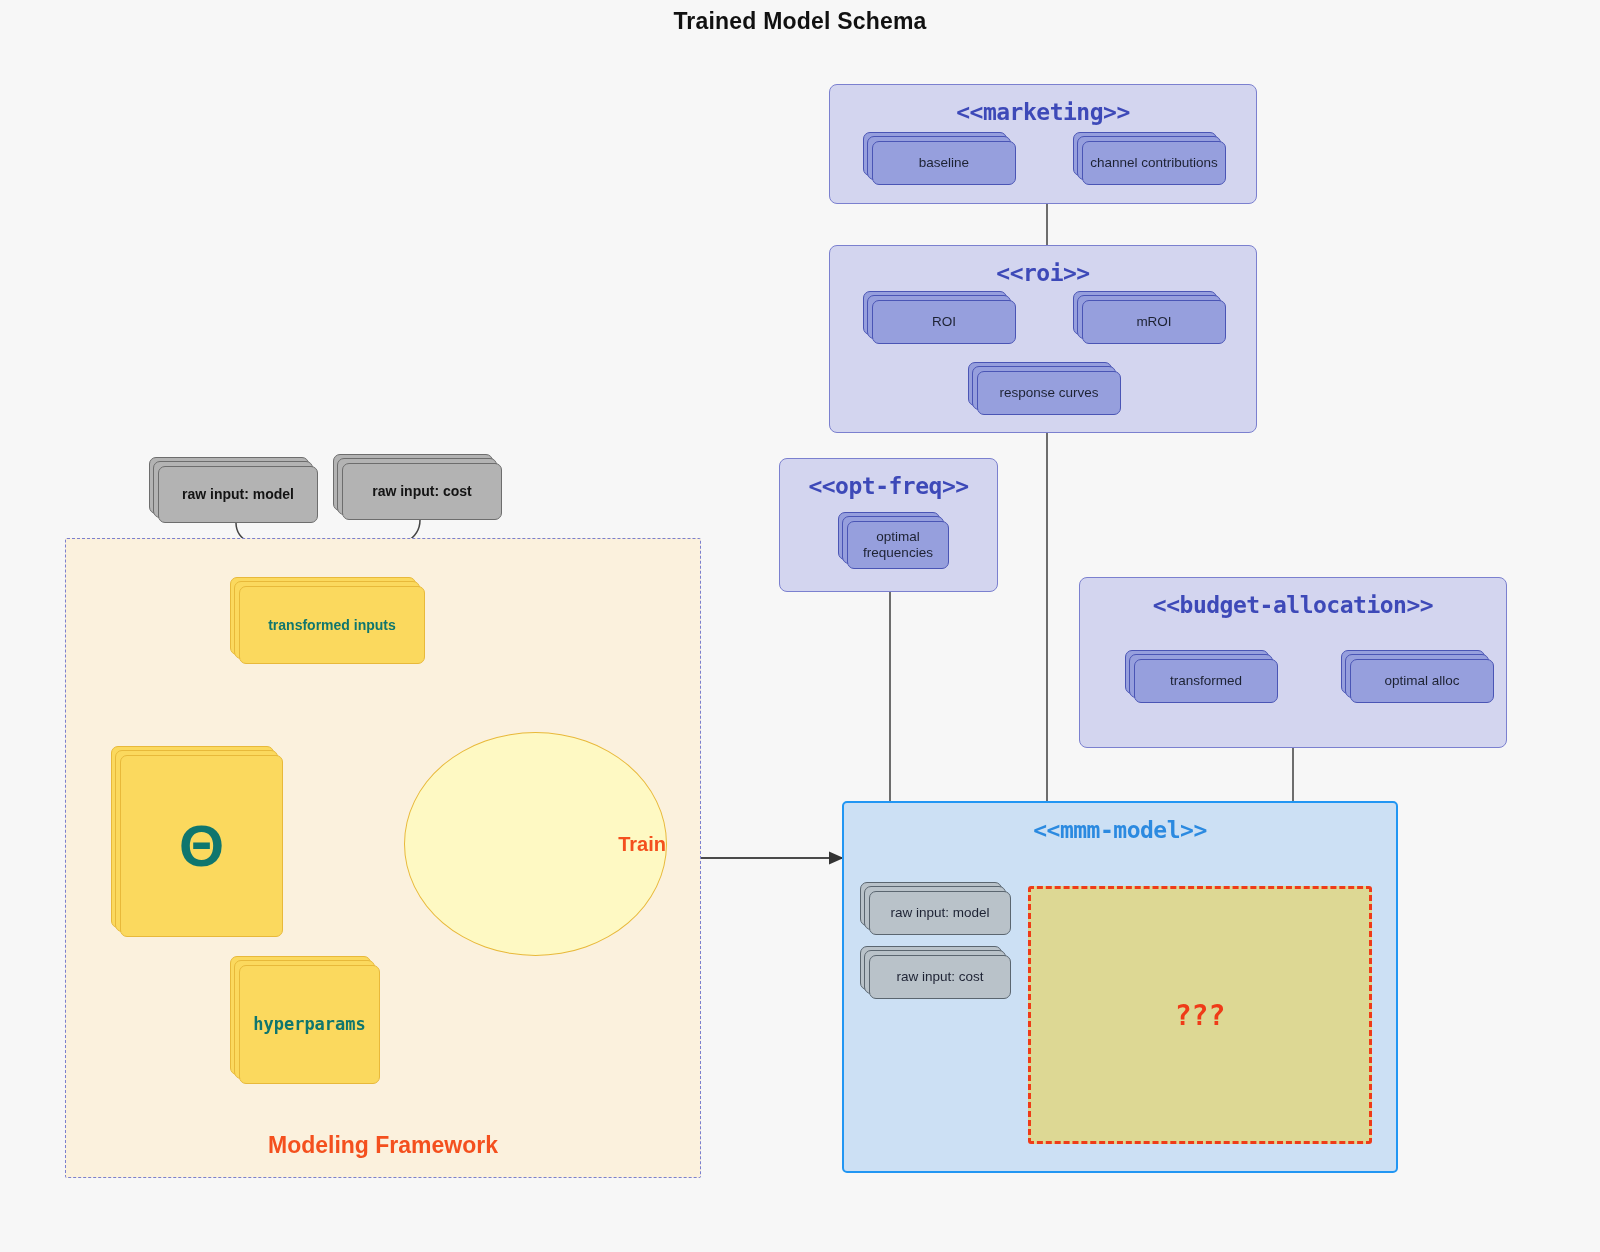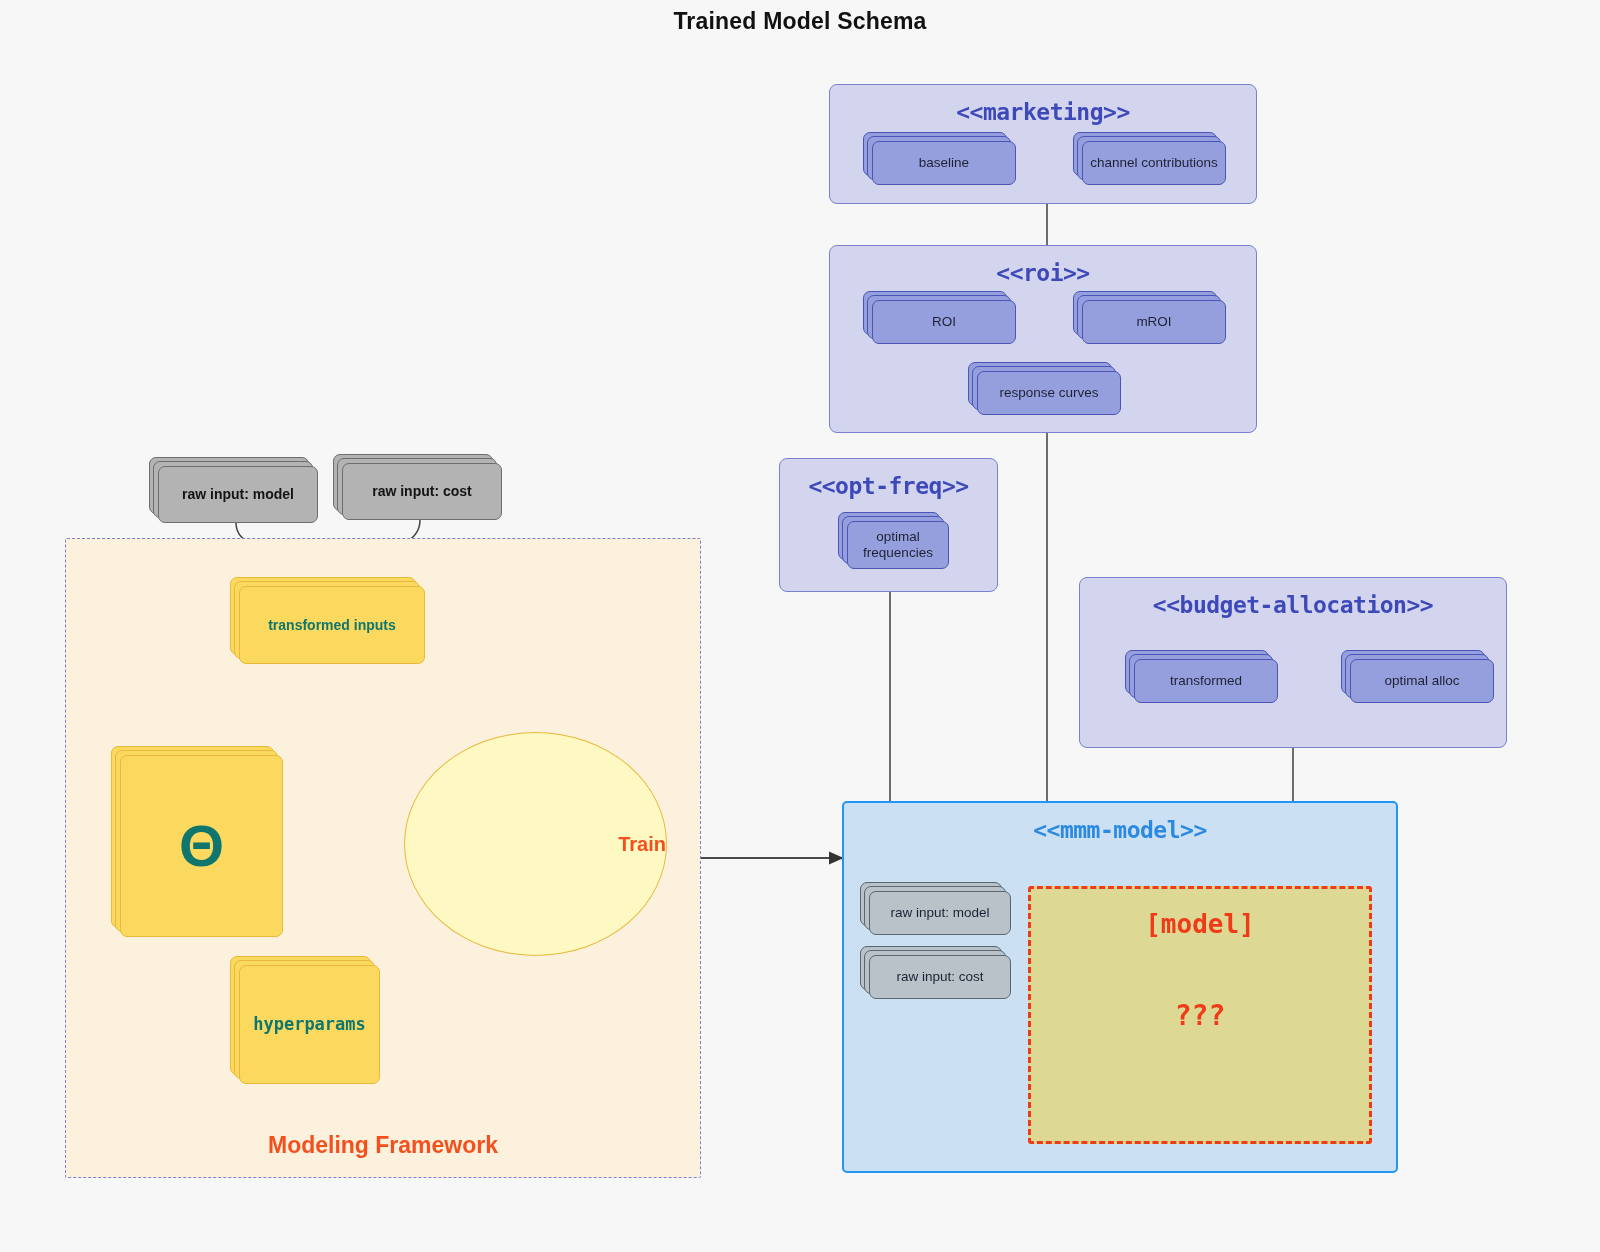--- a/index.html
+++ b/index.html
@@ -201,21 +201,20 @@
       <div class="back2"></div>
       <div class="front">raw input: model</div>
     </div>
     <div class="stack gbox" style="left:25px;top:152px;width:142px;height:44px;">
       <div class="back"></div>
       <div class="back2"></div>
       <div class="front">raw input: cost</div>
     </div>
 
     <div class="model-zone" style="left:184px;top:83px;width:344px;height:258px;">
-      <div class="mz-label" style="top:20px;font-size:26px;">[model]</div>
       <div class="mz-label" style="top:110px;font-size:28px;">???</div>
     </div>
   </div>
 
   <div class="stack" style="left:158px;top:466px;width:160px;height:57px;">
     <div class="back" style="background:#b3b3b3;border:1.6px solid #6d6d6d;"></div>
     <div class="back2" style="background:#b3b3b3;border:1.6px solid #6d6d6d;"></div>
     <div class="front" style="background:#b3b3b3;border:1.6px solid #6d6d6d;color:#141414;font-size:14px;font-weight:bold;">raw input: model</div>
   </div>
   <div class="stack" style="left:342px;top:463px;width:160px;height:57px;">

